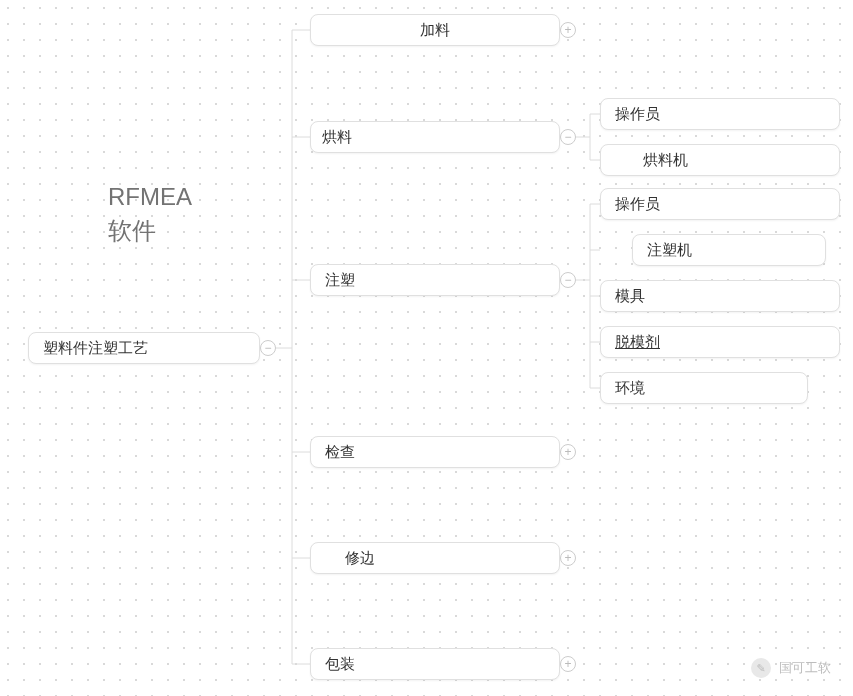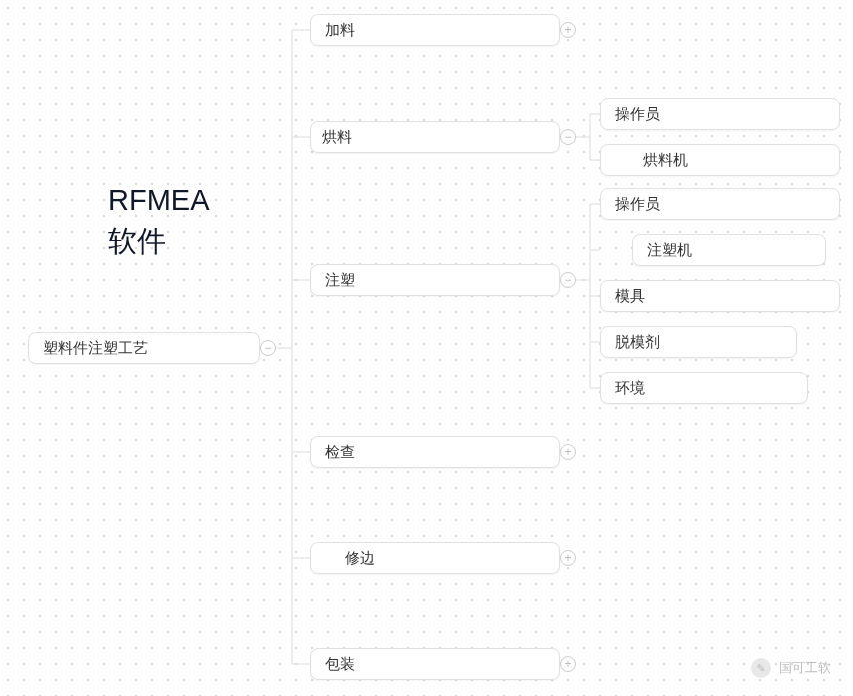--- a/index.html
+++ b/index.html
@@ -10,22 +10,22 @@
     font-family: "Microsoft YaHei", "PingFang SC", sans-serif;
     background-color: #ffffff;
     background-image: radial-gradient(circle, #d9d9d9 1px, transparent 1px);
     background-size: 16px 16px;
     background-position: 0 0;
     position: relative;
     overflow: hidden;
   }
   .title {
     position: absolute;
-    color: #0f172a;
-    font-size: 29px;
+    color: #737373;
+    font-size: 24px;
     font-weight: 500;
     line-height: 1.4;
     white-space: pre;
   }
   .node {
     position: absolute;
     background: #ffffff;
     border: 1px solid #e0e0e0;
     border-radius: 8px;
     box-shadow: 0 1px 2px rgba(0,0,0,0.05);
@@ -125,21 +125,21 @@
 </svg>
 
 <div class="title" style="left:108px; top:180px;">RFMEA
 软件</div>
 
 <div class="node" style="left:28px; top:332px; width:232px;">
   <span>塑料件注塑工艺</span>
 </div>
 <div class="toggle" style="left:268px; top:348px;">−</div>
 
-<div class="node" style="left:310px; top:14px; width:250px;">
+<div class="node" style="left:310px; top:14px; width:250px;justify-content:center;">
   <span>加料</span>
 </div>
 <div class="toggle" style="left:568px; top:30px;">+</div>
 
 <div class="node" style="left:310px; top:121px; width:250px;padding-left:11px;">
   <span>烘料</span>
 </div>
 <div class="toggle" style="left:568px; top:137px;">−</div>
 
 <div class="node" style="left:310px; top:264px; width:250px;">
@@ -171,21 +171,21 @@
 
 <div class="node" style="left:600px; top:188px; width:240px;">
   <span>操作员</span>
 </div>
 <div class="node" style="left:632px; top:234px; width:194px;">
   <span>注塑机</span>
 </div>
 <div class="node" style="left:600px; top:280px; width:240px;">
   <span>模具</span>
 </div>
-<div class="node" style="left:600px; top:326px; width:197px;">
+<div class="node" style="left:600px; top:326px; width:240px;text-decoration:underline;">
   <span>脱模剂</span>
 </div>
 <div class="node" style="left:600px; top:372px; width:208px;">
   <span>环境</span>
 </div>
 
 <div class="footer">
   <div class="logo">✎</div>
   <span>国可工软</span>
 </div>

